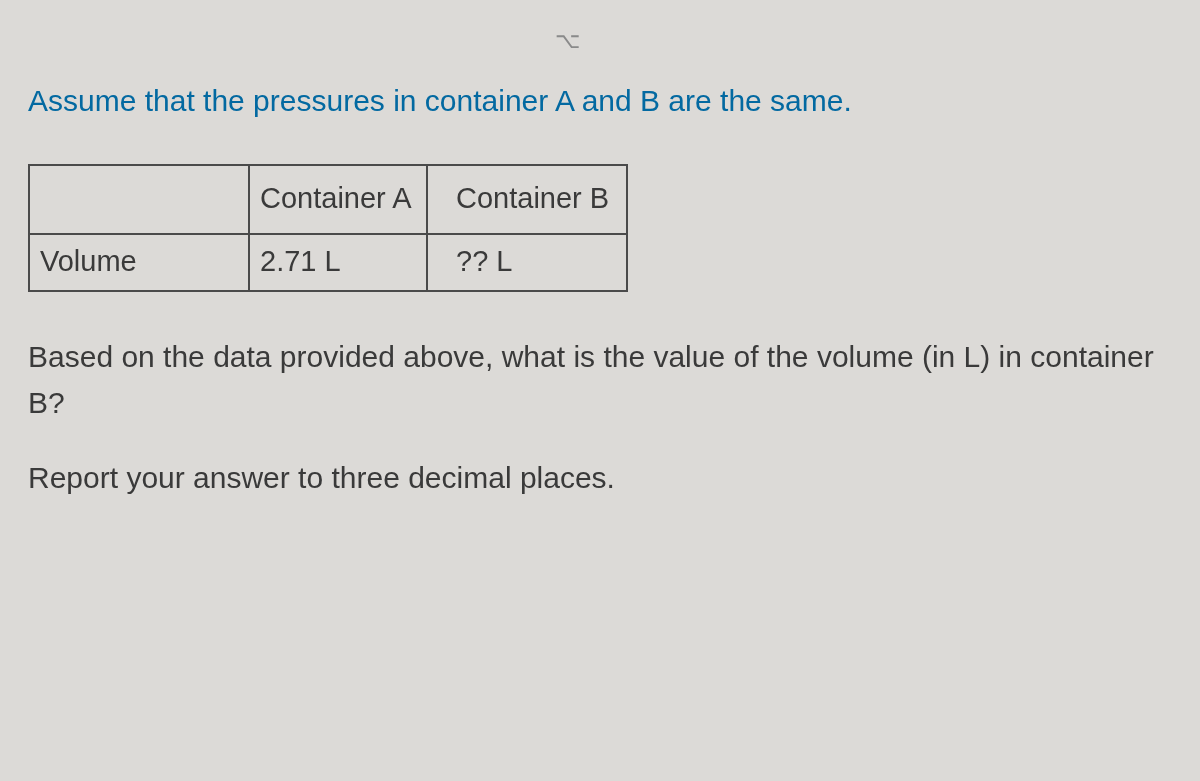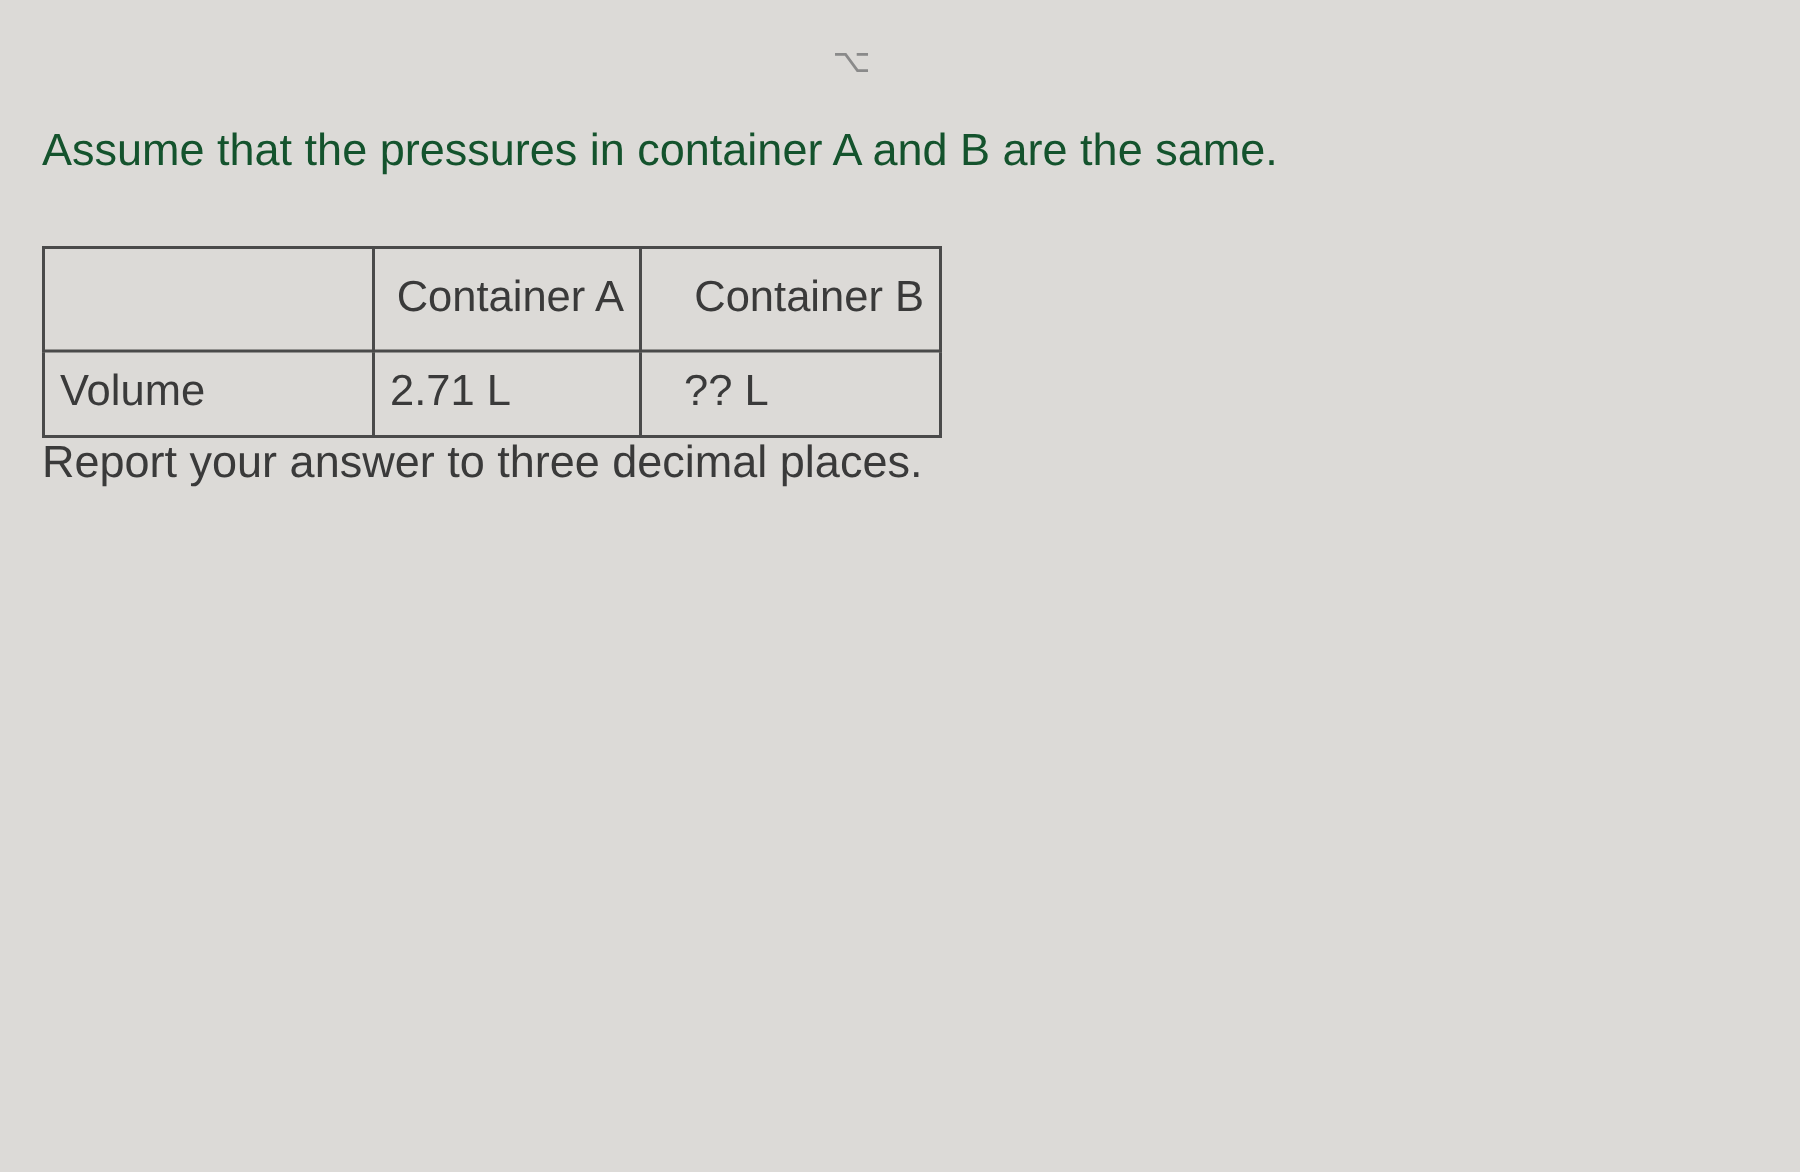--- a/index.html
+++ b/index.html
@@ -16,21 +16,21 @@
     padding: 80px 20px 20px 28px;
     box-sizing: border-box;
     width: 100%;
     height: 100%;
     position: relative;
   }
   .lead {
     font-size: 30px;
     line-height: 1.4;
     margin-bottom: 42px;
-    color: #14532d;
+    color: #0369a1;
   }
   table.data {
     border-collapse: collapse;
     font-size: 29px;
     color: #3a3a3a;
   }
   table.data th, table.data td {
     border: 2px solid #4a4a4a;
     padding: 10px 10px 12px 10px;
     text-align: left;
@@ -40,30 +40,30 @@
   }
   table.data th {
     font-weight: 400;
   }
   table.data .col-label { width: 198px; }
   table.data .col-a { width: 156px; }
   table.data .col-b { width: 160px; padding-left: 28px; }
   table.data .header-row td,
   table.data .header-row th {
     line-height: 1.55;
-    text-align: right;
   }
   .question {
     margin-top: 42px;
     font-size: 30px;
     line-height: 1.55;
     max-width: 1160px;
     color: #3a3a3a;
   }
   .instruction {
+    margin-top: 34px;
     font-size: 30px;
     color: #3a3a3a;
   }
   .glyph {
     position: absolute;
     top: 28px;
     left: 555px;
     font-size: 22px;
     color: #8a8a8a;
   }
@@ -85,16 +85,17 @@
       <th class="col-b">Container B</th>
     </tr>
     <tr>
       <td class="col-label">Volume</td>
       <td class="col-a">2.71 L</td>
       <td class="col-b">?? L</td>
     </tr>
   </tbody>
     </table>
 
+  <div class="question">Based on the data provided above, what is the value of the volume (in L) in container B?</div>
 
   <div class="instruction">Report your answer to three decimal places.</div>
 
 </div>
 
 </body></html>

